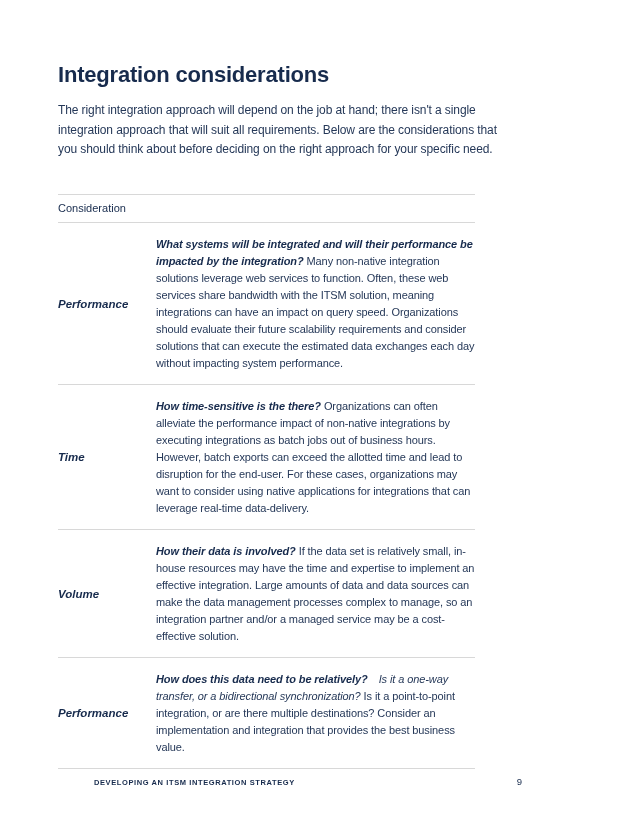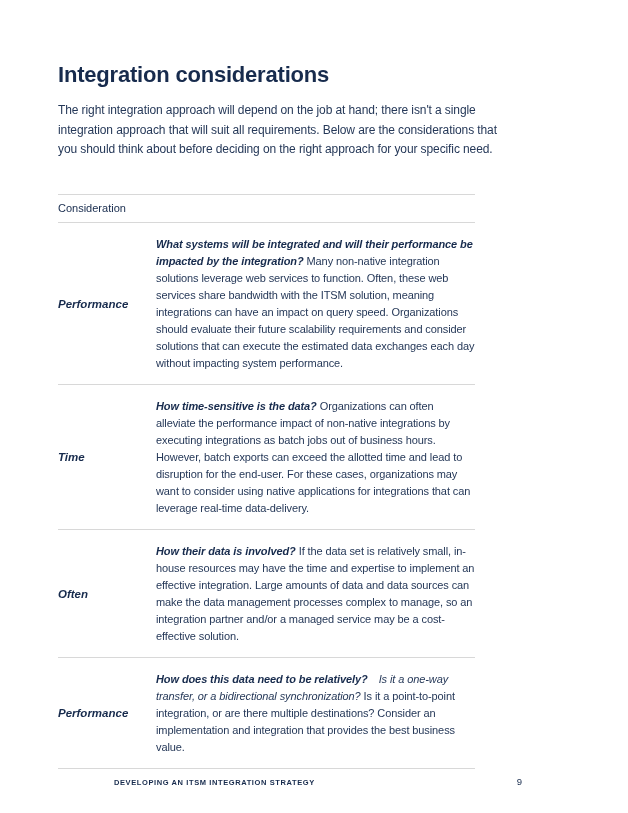--- a/index.html
+++ b/index.html
@@ -80,21 +80,21 @@
     font-weight: 700;
     font-style: italic;
     color: var(--heading);
   }
   .qi {
     font-style: italic;
     margin-left: 8px;
   }
   .footer {
     position: absolute;
-    left: 114px;
+    left: 94px;
     right: 106px;
     top: 776px;
     display: flex;
     justify-content: space-between;
     align-items: baseline;
   }
   .footer-left {
     font-size: 7.5px;
     font-weight: 700;
     letter-spacing: 0.6px;
@@ -125,27 +125,27 @@
         <div class="cell-label">Performance</div>
         <div class="cell-body">
           <span class="q">What systems will be integrated and will their performance be impacted by the integration?</span>
           <span>Many non-native integration solutions leverage web services to function. Often, these web services share bandwidth with the ITSM solution, meaning integrations can have an impact on query speed. Organizations should evaluate their future scalability requirements and consider solutions that can execute the estimated data exchanges each day without impacting system performance.</span>
         </div>
       </div>
 
       <div class="trow">
         <div class="cell-label">Time</div>
         <div class="cell-body">
-          <span class="q">How time-sensitive is the data?</span>
+          <span class="q">How time-sensitive is the there?</span>
           <span>Organizations can often alleviate the performance impact of non-native integrations by executing integrations as batch jobs out of business hours. However, batch exports can exceed the allotted time and lead to disruption for the end-user. For these cases, organizations may want to consider using native applications for integrations that can leverage real-time data-delivery.</span>
         </div>
       </div>
 
       <div class="trow">
-        <div class="cell-label">Often</div>
+        <div class="cell-label">Volume</div>
         <div class="cell-body">
           <span class="q">How their data is involved?</span>
           <span>If the data set is relatively small, in-house resources may have the time and expertise to implement an effective integration. Large amounts of data and data sources can make the data management processes complex to manage, so an integration partner and/or a managed service may be a cost-effective solution.</span>
         </div>
       </div>
 
       <div class="trow">
         <div class="cell-label">Performance</div>
         <div class="cell-body">
           <span class="q">How does this data need to be relatively?</span>

